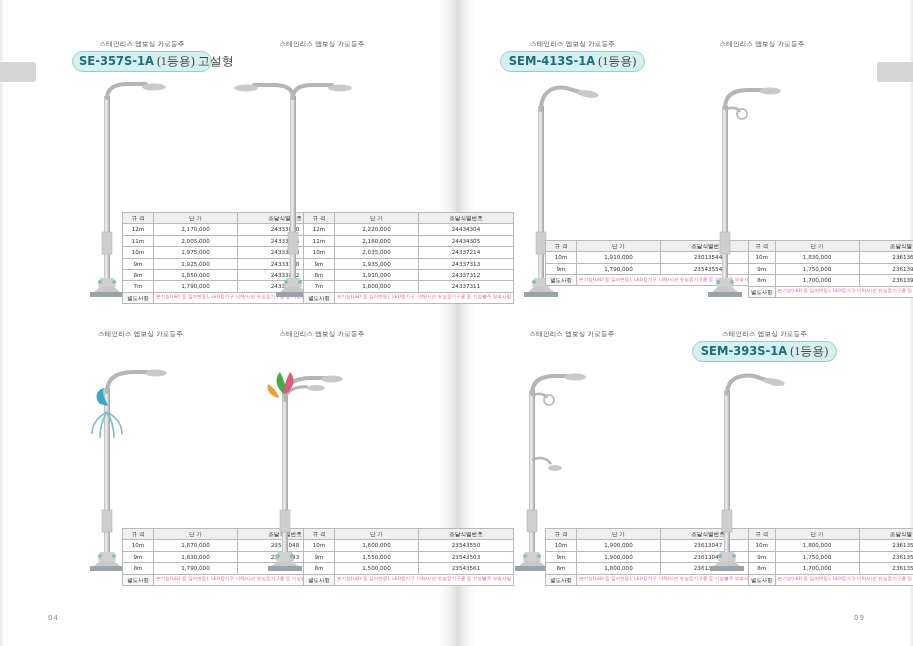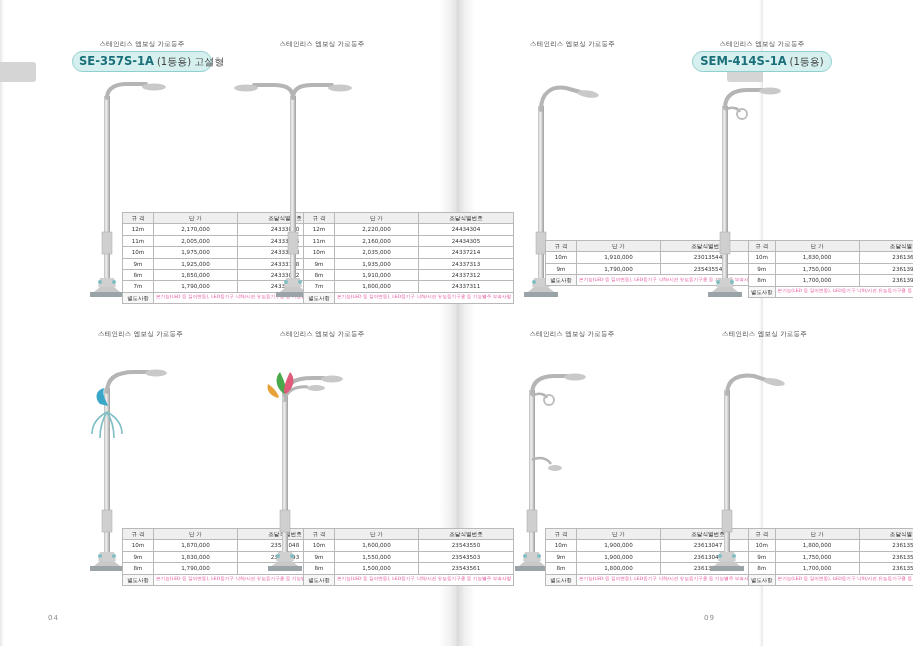--- a/index.html
+++ b/index.html
@@ -3,21 +3,21 @@
 <meta charset="utf-8">
 <style>
   html,body{margin:0;padding:0;}
   body{
     width:913px;height:646px;
     background:#ffffff;
     font-family:"DejaVu Sans","Liberation Sans",sans-serif;
     overflow:hidden;
     position:relative;
   }
-  .page{position:absolute;top:0;left:0;width:763px;height:646px;background:#fff;}
+  .page{position:absolute;top:0;left:0;width:913px;height:646px;background:#fff;}
 
   
   .spine{position:absolute;top:0;left:439px;width:36px;height:646px;
     background:linear-gradient(to right,#ffffff 0%,#f2f2f2 30%,#e4e4e4 48%,#d9d9d9 50%,#efefef 70%,#ffffff 100%);}
   .edge-left{position:absolute;top:0;left:0;width:4px;height:646px;background:linear-gradient(to right,#e8e8e8,#ffffff);}
   .edge-right{position:absolute;top:0;right:0;width:4px;height:646px;background:linear-gradient(to left,#e8e8e8,#ffffff);}
 
   
   .tab{position:absolute;height:20px;width:36px;background:#d5d5d5;border-radius:3px;}
   .tab.left{left:0;top:62px;border-top-left-radius:0;border-bottom-left-radius:0;}
@@ -25,21 +25,21 @@
 
   
   .product{position:absolute;}
   .p-subtitle{font-size:6.5px;color:#444;text-align:center;letter-spacing:.2px;margin-bottom:2px;}
   .p-code{
     background:#d6f0ef;border:1px solid #8fcfce;border-radius:11px;
     height:19px;line-height:19px;text-align:center;
     color:#1b6f7a;font-weight:bold;font-size:11.5px;
     padding:0 6px;white-space:nowrap;
   }
-  .p-code .suffix{font-weight:normal;font-size:10px;color:#444;margin-left:3px;letter-spacing:0;}
+  .p-code .suffix{font-weight:normal;font-size:12px;color:#444;margin-left:3px;letter-spacing:0;font-family:Liberation Serif, serif;}
 
   
   .illus{position:relative;}
   .illus svg{display:block;}
 
   
   .spec{position:absolute;border-collapse:collapse;font-size:5.6px;color:#333;background:#fff;}
   .spec td,.spec th{border:0.5px solid #b9b9b9;padding:1px 2px;text-align:center;line-height:1.5;white-space:nowrap;}
   .spec th{background:#efefef;font-weight:normal;font-size:5.6px;}
   .spec .c0{width:26px;}
@@ -192,20 +192,23 @@
     <tr>
       <td class="note-label">별도사항</td>
       <td class="note-text" colspan="2">본기능(LED 등 길이변동),
 LED등기구 낙하/시건 유도등기구용 등 기능별주 부속사항</td>
     </tr>
   </tbody>
     </table>
 
   <div class="product" style="left:500px;top:40px;width:145px;">
     <div class="p-subtitle">스테인리스 엠보싱 가로등주</div>
+    <div class="p-code">
+      <span>SEM-413S-1A</span><span class="suffix">(1등용)</span>
+    </div>
   </div>
   <div class="illus" style="position:absolute;left:508px;top:82px;">
     <svg width="110" height="225" viewBox="0 0 110 225">
       <rect x="30" y="24" width="6" height="186" fill="url(#pole1)"></rect>
       <path d="M33 28 C33 10,44 4,58 6 L72 10" stroke="#b5b5b5" stroke-width="4" fill="none" stroke-linecap="round"></path>
       <ellipse cx="80" cy="12" rx="11" ry="3.5" fill="#c9c9c9" transform="rotate(8 80 12)"></ellipse>
       <rect x="28" y="150" width="10" height="22" fill="#cfcfcf" stroke="#a8a8a8" stroke-width="0.5"></rect>
       <path d="M20 210 L46 210 L40 205 L26 205 Z" fill="#c9c9c9"></path>
       <rect x="16" y="210" width="34" height="5" fill="#9aa3a8"></rect>
       <path d="M24 205 L26 196 L40 196 L42 205 Z" fill="#d0d0d0"></path>
@@ -233,23 +236,20 @@
     <tr>
       <td class="note-label">별도사항</td>
       <td class="note-text" colspan="2">본기능(LED 등 길이변동),
 LED등기구 낙하/시건 유도등기구용 등 기능별주 부속사항</td>
     </tr>
   </tbody>
     </table>
 
   <div class="product" style="left:692px;top:40px;width:140px;">
     <div class="p-subtitle">스테인리스 엠보싱 가로등주</div>
-    <div class="p-code">
-      <span>SEM-414S-1A</span><span class="suffix">(1등용)</span>
-    </div>
   </div>
   <div class="illus" style="position:absolute;left:698px;top:82px;">
     <svg width="110" height="225" viewBox="0 0 110 225">
       <rect x="24" y="24" width="6" height="186" fill="url(#pole1)"></rect>
       <path d="M27 26 C27 12,38 8,50 8 L64 8" stroke="#b5b5b5" stroke-width="4" fill="none" stroke-linecap="round"></path>
       <ellipse cx="72" cy="9" rx="11" ry="3.5" fill="#c9c9c9"></ellipse>
       <path d="M27 28 C34 24,40 26,42 30" stroke="#b5b5b5" stroke-width="2.5" fill="none"></path>
       <circle cx="44" cy="32" r="5" fill="none" stroke="#bdbdbd" stroke-width="2"></circle>
       <rect x="22" y="150" width="10" height="22" fill="#cfcfcf" stroke="#a8a8a8" stroke-width="0.5"></rect>
       <path d="M14 210 L40 210 L34 205 L20 205 Z" fill="#c9c9c9"></path>
@@ -436,20 +436,23 @@
     <tr>
       <td class="note-label">별도사항</td>
       <td class="note-text" colspan="2">본기능(LED 등 길이변동),
 LED등기구 낙하/시건 유도등기구용 등 기능별주 부속사항</td>
     </tr>
   </tbody>
     </table>
 
   <div class="product" style="left:692px;top:330px;width:145px;">
     <div class="p-subtitle">스테인리스 엠보싱 가로등주</div>
+    <div class="p-code">
+      <span>SEM-393S-1A</span><span class="suffix">(1등용)</span>
+    </div>
   </div>
   <div class="illus" style="position:absolute;left:700px;top:368px;">
     <svg width="110" height="215" viewBox="0 0 110 215">
       <rect x="24" y="22" width="6" height="176" fill="url(#pole1)"></rect>
       <path d="M27 26 C27 10,40 6,54 8 L66 12" stroke="#b5b5b5" stroke-width="4" fill="none" stroke-linecap="round"></path>
       <ellipse cx="74" cy="14" rx="11" ry="3.5" fill="#c9c9c9" transform="rotate(10 74 14)"></ellipse>
       <rect x="22" y="142" width="10" height="22" fill="#cfcfcf" stroke="#a8a8a8" stroke-width="0.5"></rect>
       <path d="M14 198 L40 198 L34 193 L20 193 Z" fill="#c9c9c9"></path>
       <rect x="10" y="198" width="34" height="5" fill="#9aa3a8"></rect>
       <path d="M18 193 L20 184 L34 184 L36 193 Z" fill="#d0d0d0"></path>

